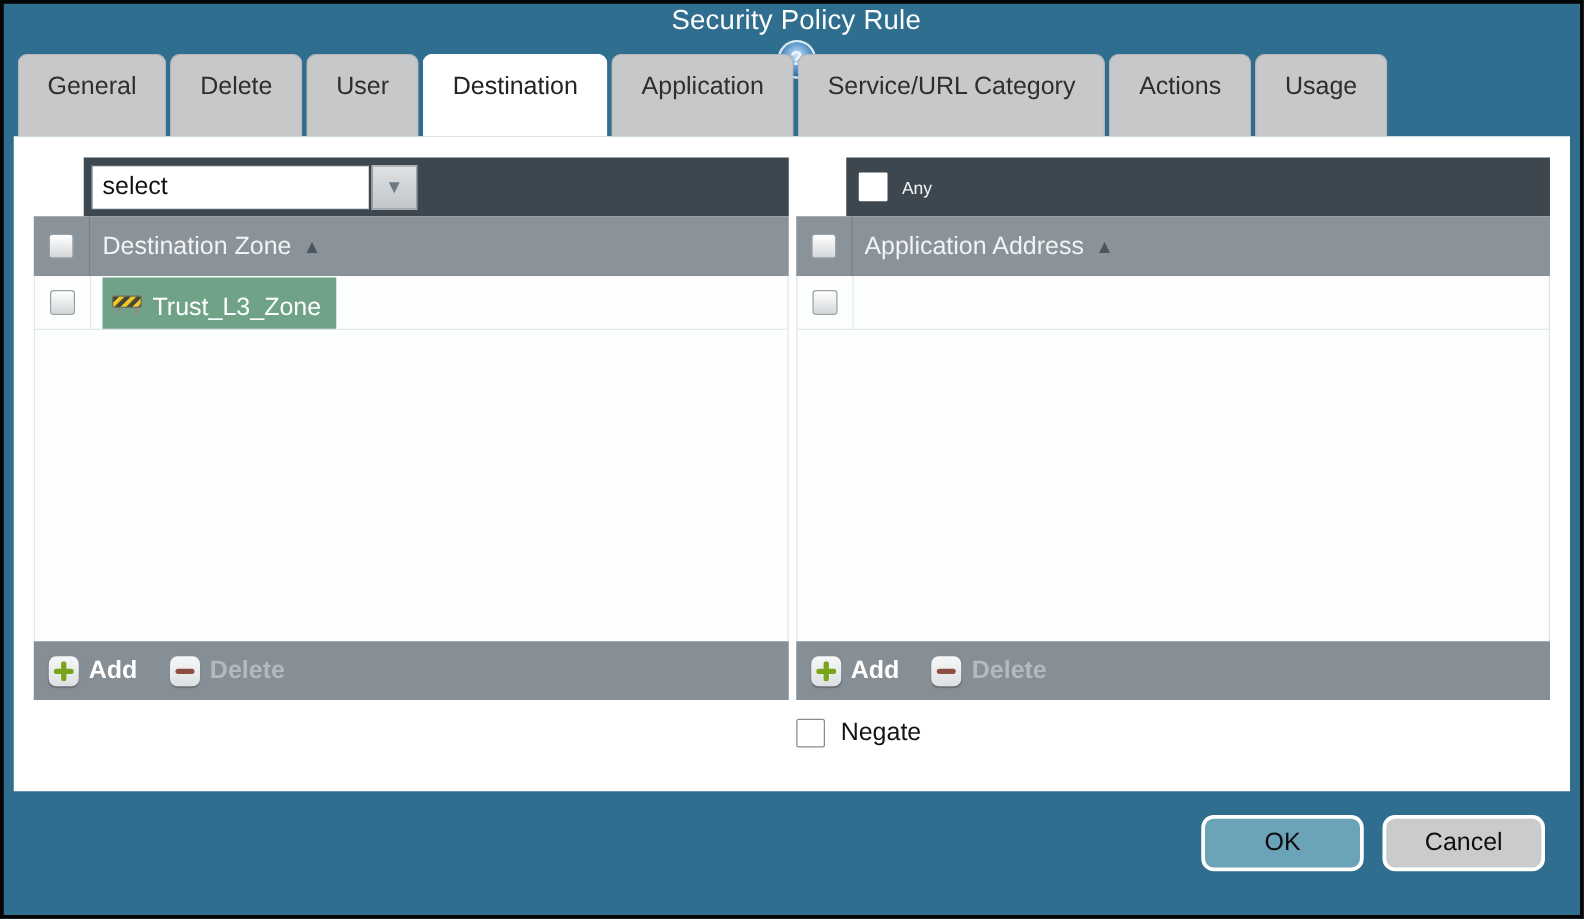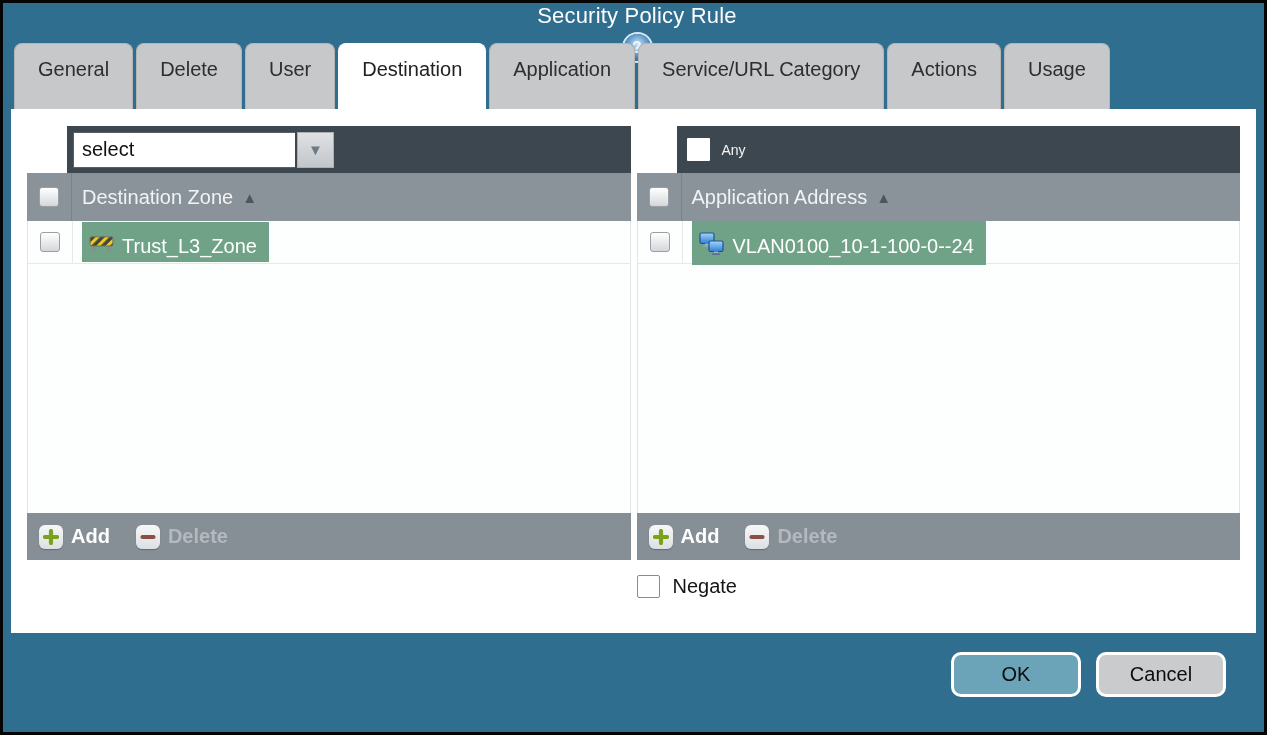--- a/index.html
+++ b/index.html
@@ -136,21 +136,21 @@
     margin-top:15px; margin-left:calc(50% + 3px) ;
   }
   .negate-box {
     width:23px; height:23px; background:#fff;
     border:1px solid #858d93; border-radius:2px; cursor:pointer;
   }
   .negate-label { font-size:20px; color:#141414; }
 
   
   .footer {
-    position:absolute; left:0; right:10px; bottom:0; height:116px;
+    position:absolute; left:0; right:0; bottom:0; height:116px;
     display:flex; align-items:center; justify-content:flex-end;
     gap:15px; padding-right:28px;
   }
   .btn {
     min-width:130px; height:45px;
     border-radius:10px; border:3px solid #ffffff;
     font-family:"Liberation Sans", sans-serif;
     font-size:20px; color:#0d0d0d;
     display:flex; align-items:center; justify-content:center;
     cursor:pointer;
@@ -263,43 +263,20 @@
             <span>Application Address</span>
             <span class="sort-icon">▲</span>
           </div>
         </div>
 
         <div class="rows">
           <div class="row">
             <div class="check-cell">
               <div class="checkbox"></div>
             </div>
-            <div class="chip">
-              <span>
-                <svg width="26" height="24" viewBox="0 0 26 24">
-                  <defs>
-                    <linearGradient id="scr" x1="0" y1="0" x2="0" y2="1">
-                      <stop offset="0" stop-color="#a8d6f8"></stop>
-                      <stop offset="1" stop-color="#2e7ed4"></stop>
-                    </linearGradient>
-                  </defs>
-                  <g>
-                    <rect x="1" y="1" width="14" height="10.5" rx="1.5" fill="url(#scr)" stroke="#1c5496" stroke-width="1.2"></rect>
-                    <rect x="6" y="11.5" width="4" height="2" fill="#9fb6c8"></rect>
-                    <rect x="4" y="13.2" width="8" height="1.6" rx="0.8" fill="#8ea7ba"></rect>
-                  </g>
-                  <g>
-                    <rect x="10" y="9" width="14" height="10.5" rx="1.5" fill="url(#scr)" stroke="#1c5496" stroke-width="1.2"></rect>
-                    <rect x="15" y="19.5" width="4" height="2" fill="#9fb6c8"></rect>
-                    <rect x="13" y="21.2" width="8" height="1.8" rx="0.9" fill="#5a6f96"></rect>
-                  </g>
-                </svg>
-              </span>
-              <span>VLAN0100_10-1-100-0--24</span>
-            </div>
           </div>
         </div>
 
         <div class="panel-toolbar">
           <div class="tool-btn">
             <span class="tool-icon">
               <svg width="16" height="16" viewBox="0 0 16 16">
                 <path d="M8 2v12M2 8h12" stroke="#7aa31c" stroke-width="4.2" stroke-linecap="round"></path>
               </svg>
             </span>

